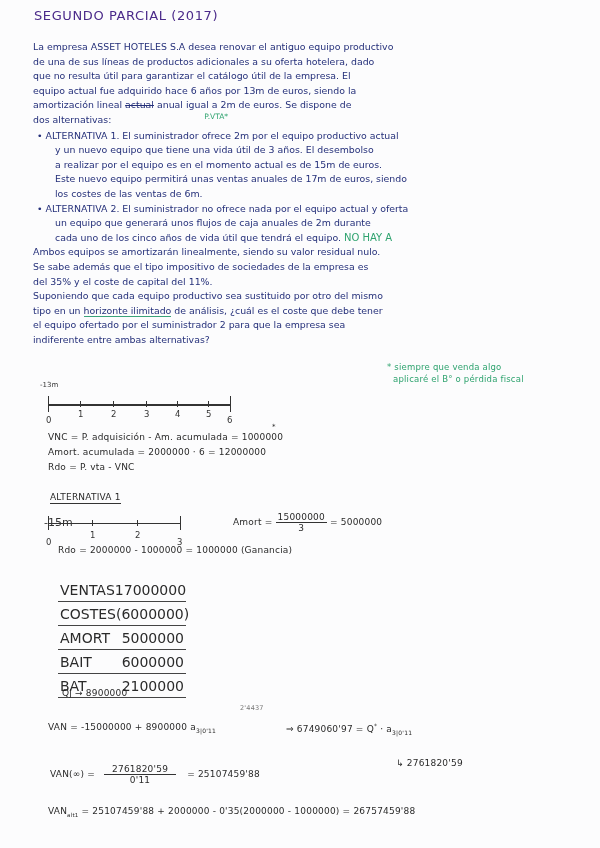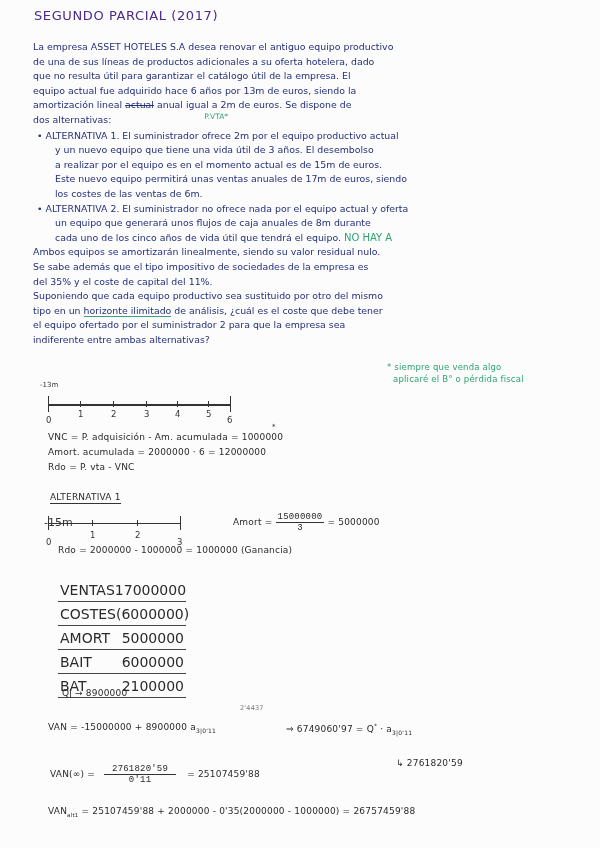--- a/index.html
+++ b/index.html
@@ -16,21 +16,21 @@
   .strike { text-decoration:line-through; }
   .underline-green { border-bottom:1.5px solid #3aa37a; }
   .green { color:#2fa36f; }
   .black { color:#2a2a2a; font-size:9px; }
   .green-note { left:387px; top:361px; font-size:8.5px; line-height:12px; color:#2fa36f; }
   .tl { position:absolute; }
   .tl-line { position:absolute; height:1.5px; background:#333; }
   .tl-tick { position:absolute; width:1px; background:#333; }
   .tl-lab { position:absolute; font-size:8.5px; color:#333; }
   .sec-title { border-bottom:1.2px solid #333; padding-bottom:1px; }
-  .frac { display:inline-block; vertical-align:middle; text-align:center;font-family:Liberation Mono, monospace; }
+  .frac { display:inline-block; vertical-align:middle; text-align:center; }
   .frac .num { display:block; border-bottom:1px solid #333; padding:0 2px; }
   .frac .den { display:block; }
   .table { position:absolute; left:58px; top:578px; width:128px; }
   .trow { display:flex; justify-content:space-between; font-size:14px; color:#2a2a2a;
           border-bottom:1.2px solid #444; padding:4px 2px 3px 2px;text-align:right; }
   .trow span:last-child { min-width:60px; }
 </style>
 </head>
 <body>
 
@@ -55,21 +55,21 @@
 
     <div class="alt-head">
       <span class="ln">• ALTERNATIVA 1. El suministrador ofrece 2m por el equipo productivo actual</span>
       <span class="ln indent">y un nuevo equipo que tiene una vida útil de 3 años. El desembolso</span>
       <span class="ln indent">a realizar por el equipo es en el momento actual es de 15m de euros.</span>
       <span class="ln indent">Este nuevo equipo permitirá unas ventas anuales de 17m de euros, siendo</span>
       <span class="ln indent">los costes de las ventas de 6m.</span>
     </div>
     <div class="alt-head">
       <span class="ln">• ALTERNATIVA 2. El suministrador no ofrece nada por el equipo actual y oferta</span>
-      <span class="ln indent">un equipo que generará unos flujos de caja anuales de 8m durante</span>
+      <span class="ln indent">un equipo que generará unos flujos de caja anuales de 2m durante</span>
       <span class="ln indent">
         <span>cada uno de los cinco años de vida útil que tendrá el equipo.</span>
         <span class="green" style="font-size:10px;">NO HAY A</span>
       </span>
     </div>
     <span class="ln">Ambos equipos se amortizarán linealmente, siendo su valor residual nulo.</span>
     <span class="ln">Se sabe además que el tipo impositivo de sociedades de la empresa es</span>
     <span class="ln">del 35% y el coste de capital del 11%.</span>
     <span class="ln">Suponiendo que cada equipo productivo sea sustituido por otro del mismo</span>
     <span class="ln">

